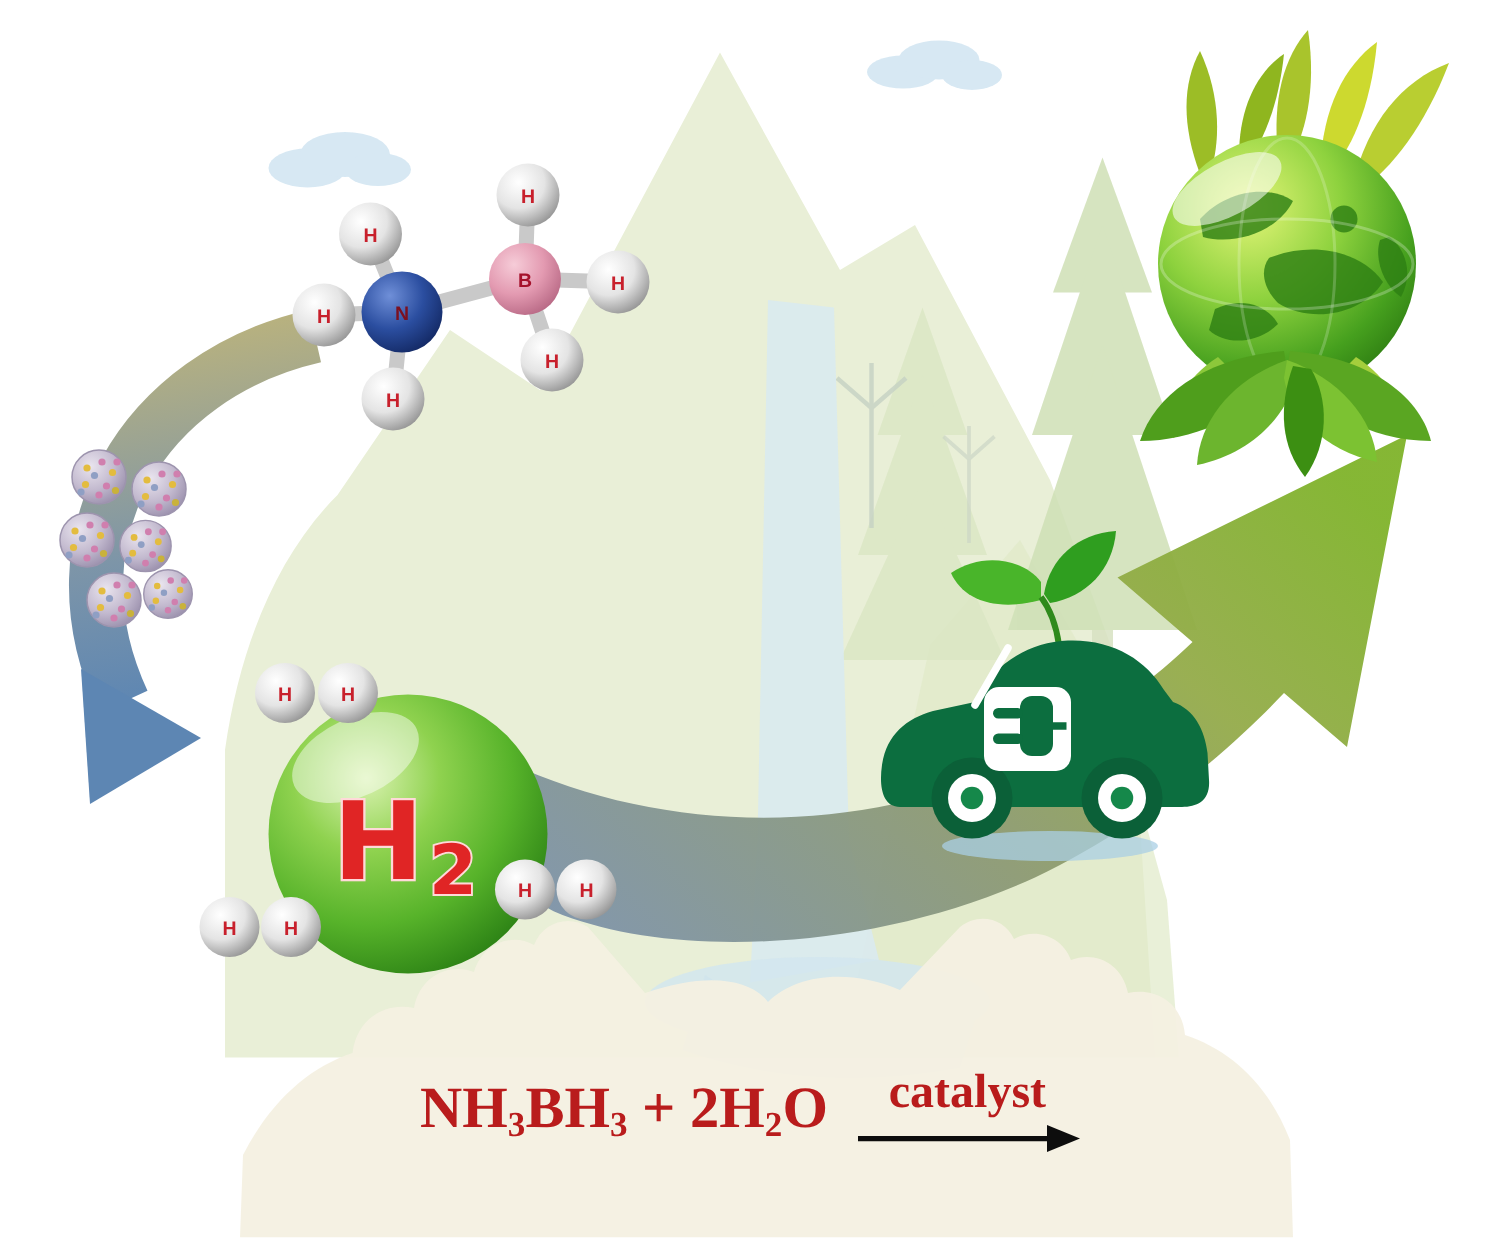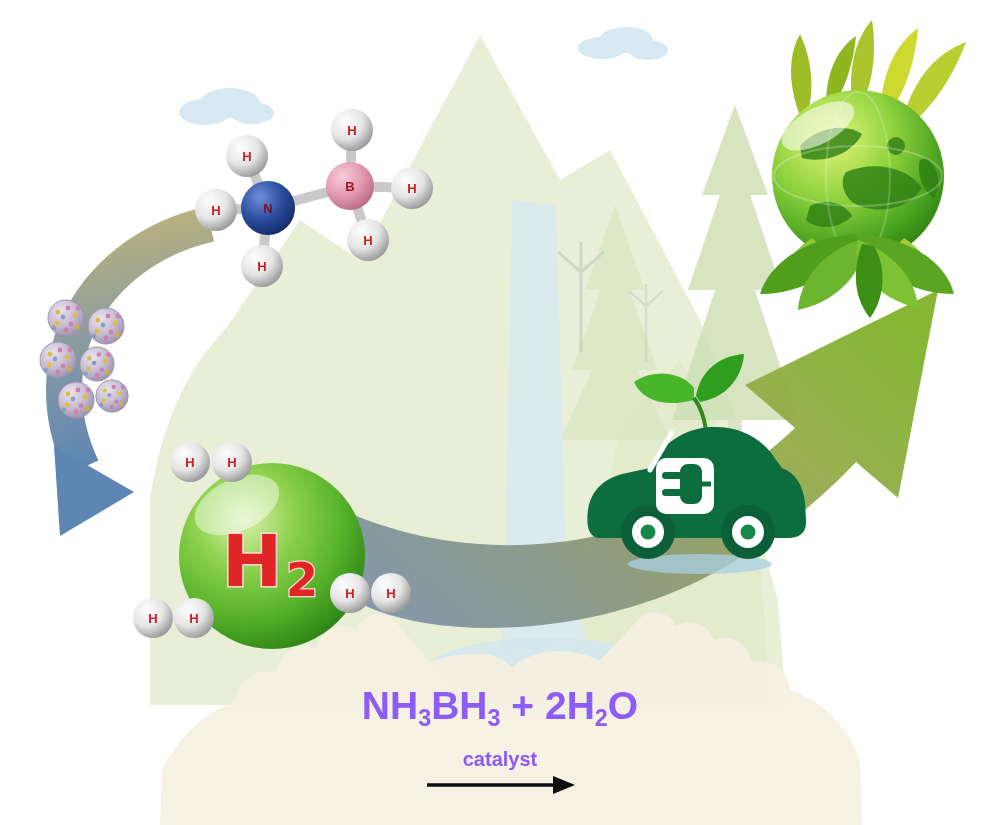--- a/index.html
+++ b/index.html
@@ -5,28 +5,27 @@
   html,body{margin:0;padding:0;}
   body{
     width:1000px;height:825px;position:relative;background:#ffffff;overflow:hidden;
     font-family:"Liberation Sans", sans-serif;
   }
   .stage{position:absolute;inset:0;}
   .stage svg{display:block;}
   .equation{
     position:absolute;left:0;top:698px;width:1000px;height:84px;
     display:flex;justify-content:center;align-items:center;gap:18px;
-    font-family:Liberation Sans, sans-serif;font-weight:bold;font-size:39px;color:#8b5cf6;
+    font-family:Liberation Serif, serif;font-weight:bold;font-size:39px;color:#b91c1c;
     white-space:pre;
-    flex-direction:column;
   }
   .equation .sub{font-size:.60em;vertical-align:-0.28em;}
   .equation .sup{font-size:.60em;vertical-align:0.55em;}
   .eq-arrow-block{display:flex;flex-direction:column;align-items:center;line-height:1;}
-  .catalyst{font-size:20px;margin-bottom:3px;}
+  .catalyst{font-size:32px;margin-bottom:3px;}
 </style>
 </head>
 <body>
 
 <div class="stage">
 <svg width="1000" height="825" viewBox="0 0 1000 825">
   <defs>
     <radialGradient id="gradH2" cx="35%" cy="30%" r="75%">
       <stop offset="0%" stop-color="#d9f2b0"></stop>
       <stop offset="35%" stop-color="#8fd24f"></stop>

